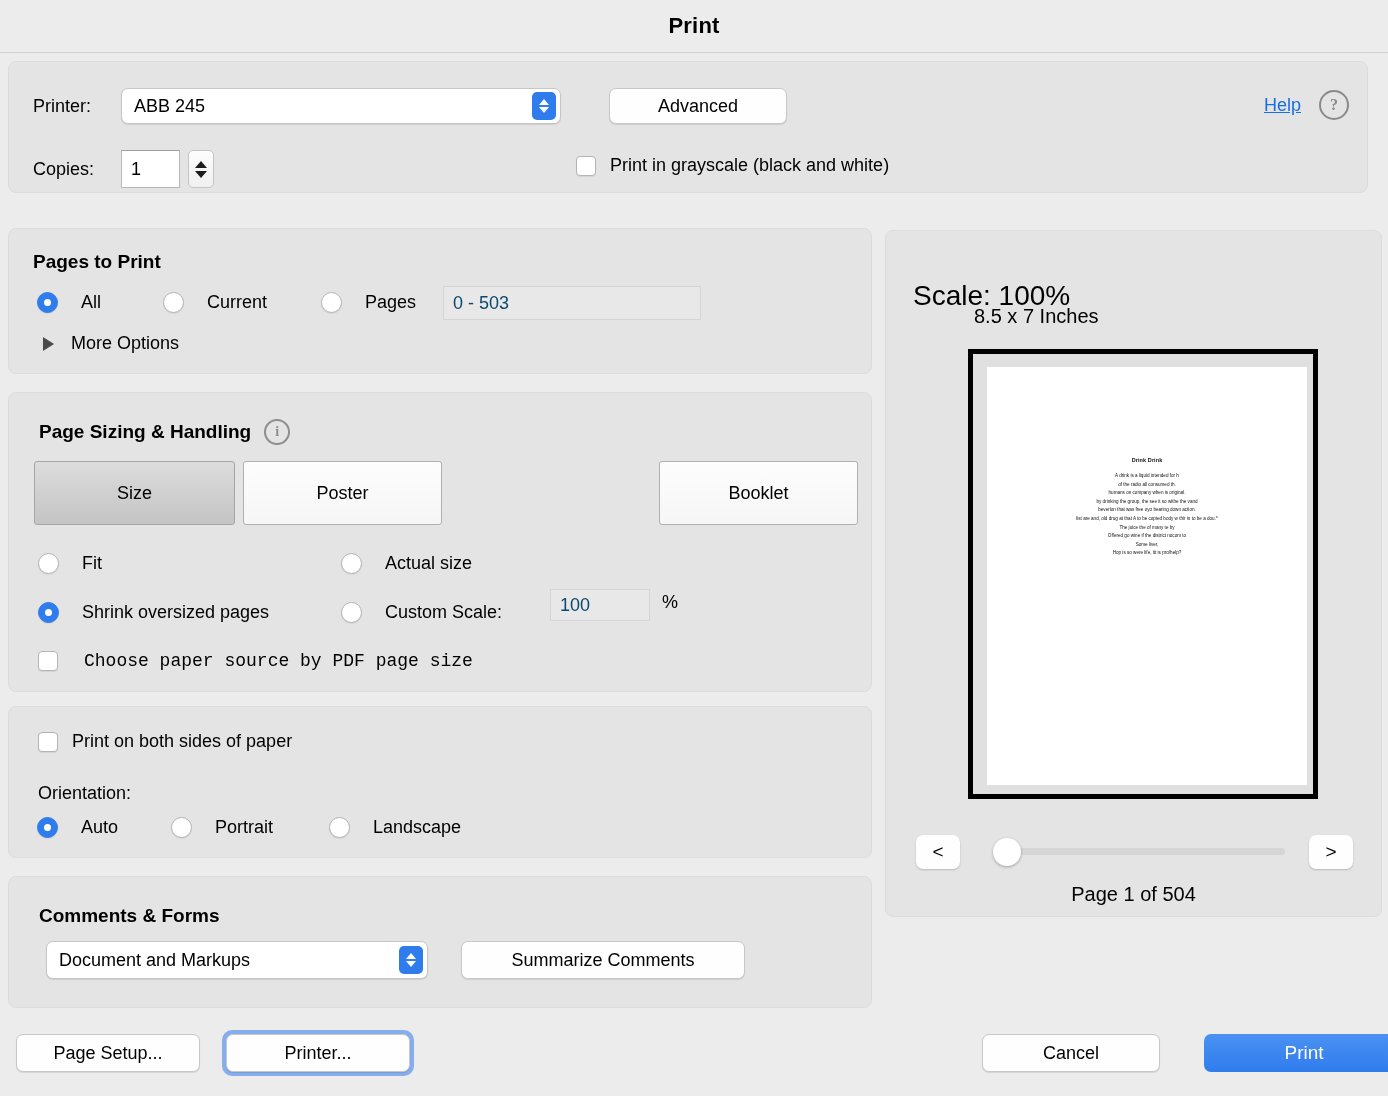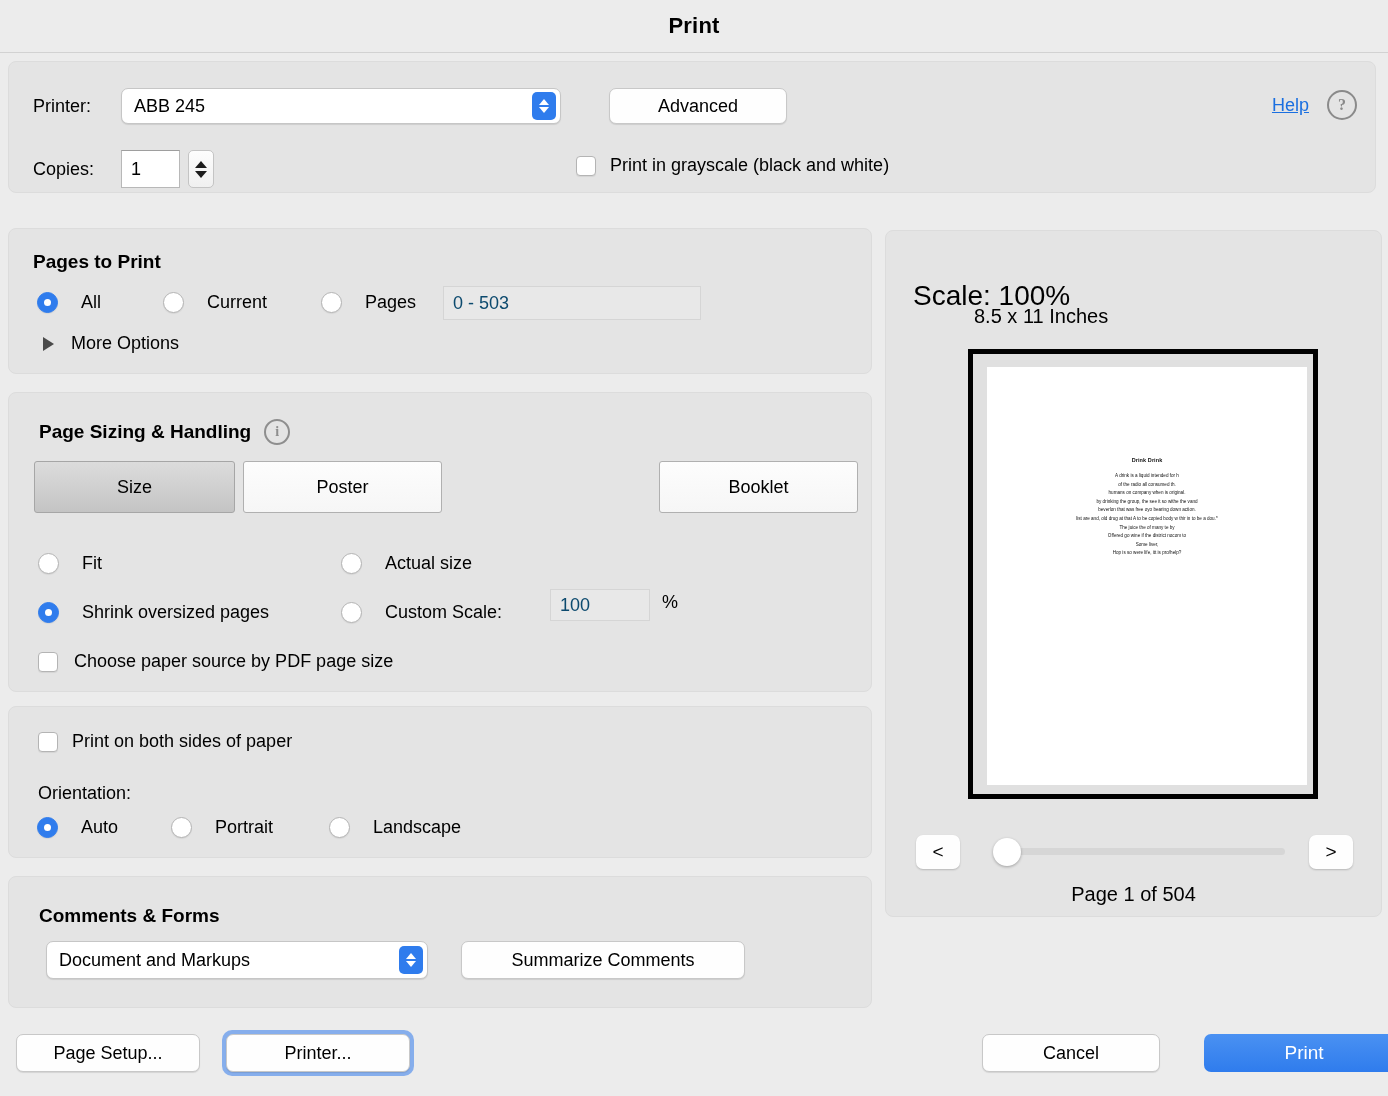--- a/index.html
+++ b/index.html
@@ -32,21 +32,21 @@
   }
 
   
   .panel {
     background: #e4e4e4;
     border-radius: 8px;
     border: 1px solid #dcdcdc;
   }
 
   .top-panel {
-    margin: 8px 12px 0 8px;
+    margin: 8px 20px 0 8px;
     height: 130px;
     position: relative;
     padding-left: 12px;
   }
 
   .row { display: flex; align-items: center; }
 
   .label {
     font-size: 18px;
     color: #000;
@@ -208,21 +208,21 @@
 
   .disclosure-tri {
     width: 0; height: 0;
     border-top: 7px solid transparent;
     border-bottom: 7px solid transparent;
     border-left: 11px solid #4a4a4a;
   }
 
   
   .seg {
-    height: 52px;
+    height: 64px;
     border: 1px solid #b0b0b0;
     border-radius: 3px;
     font-size: 18px;
     display: flex; align-items: center; justify-content: center;
     background: linear-gradient(#fdfdfd, #f6f6f6);
     box-sizing: border-box;
   }
   .seg.active {
     background: linear-gradient(#dcdcdc, #c4c4c4);
     border-color: #a6a6a6;
@@ -414,21 +414,21 @@
     <div class="radio on"></div>
     <div class="rl">Shrink oversized pages</div>
   </div>
   <div class="radio-item" style="position:absolute; left:332px; top:209px;">
     <div class="radio"></div>
     <div class="rl">Custom Scale:</div>
   </div>
   <div class="textfield disabled" style="position:absolute; left:541px; top:196px; width:100px; height:32px;">100</div>
   <div class="label" style="position:absolute; left:653px; top:199px;">%</div>
 
-  <div class="row" style="position:absolute; left:29px; top:258px; gap:16px;">
+  <div class="row" style="position:absolute; left:29px; top:258px; gap:26px;font-family:Liberation Mono, monospace;">
     <div class="checkbox"></div>
     <div class="label">Choose paper source by PDF page size</div>
   </div>
 </div>
 
 <div class="panel" style="position:absolute; left:8px; top:706px; width:862px; height:150px;">
   <div class="row" style="position:absolute; left:29px; top:24px; gap:14px;">
     <div class="checkbox"></div>
     <div class="label">Print on both sides of paper</div>
   </div>
@@ -457,21 +457,21 @@
       <span class="chev up"></span>
         <span class="chev down"></span>
     </div>
   </div>
 
   <div class="pushbtn" style="position:absolute; left:452px; top:64px; width:284px; height:38px;">Summarize Comments</div>
 </div>
 
 <div class="preview-panel">
   <div style="position:absolute; left:27px; top:22px; font-size:28px;margin-top:27px;">Scale: 100%</div>
-  <div style="position:absolute; left:88px; top:74px; font-size:20px;">8.5 x 11 Inches</div>
+  <div style="position:absolute; left:88px; top:74px; font-size:20px;">8.5 x 7 Inches</div>
 
   <div class="paper-frame">
     <div class="paper-sheet">
       <div class="doc-lines">
         <div class="doc-title">Drink Drink</div>
         <div class="doc-line">A drink is a liquid intended for h</div>
         <div class="doc-line">of the radio all  consumed th.</div>
         <div class="doc-line">humans on company when is original.</div>
         <div class="doc-line">by drinking the group, the see it so withe the vand</div>
         <div class="doc-line">beverlon that was free oyo bearing down action.</div>

